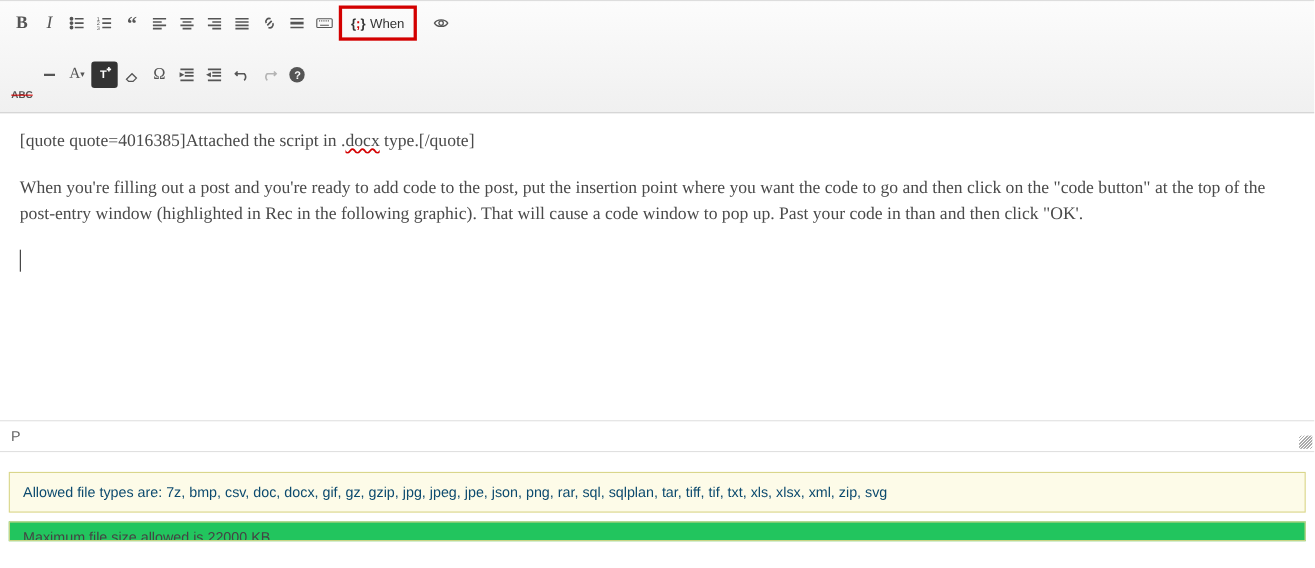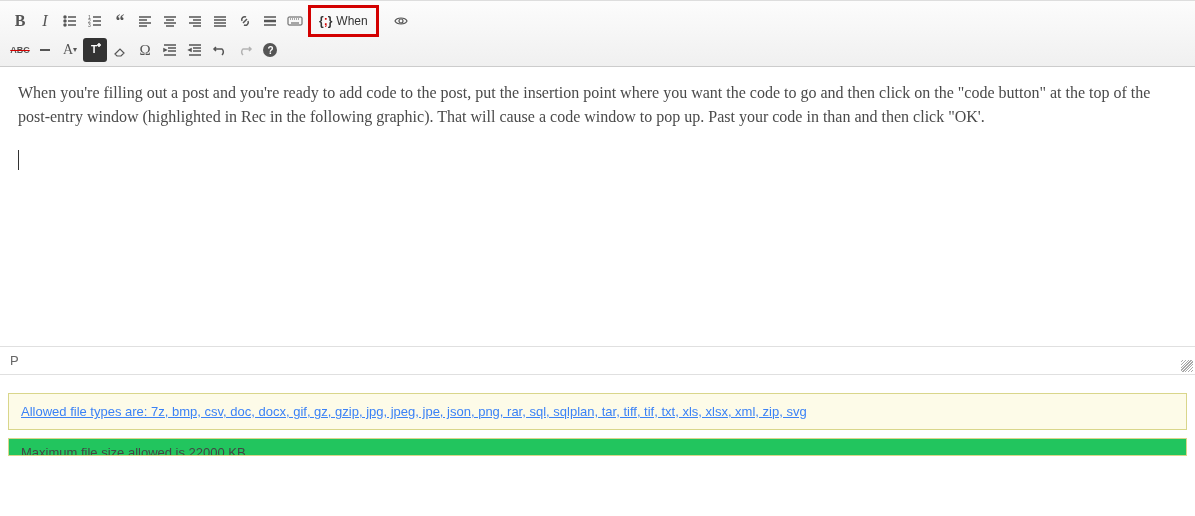--- a/index.html
+++ b/index.html
@@ -10,25 +10,25 @@
 .tbtn svg { width: 16px; height: 16px; }
 .code-btn { display: inline-flex; align-items: center; gap: 4px; height: 24px; padding: 0 6px; cursor: pointer; font-size: 12px; color: #333; }
 .code-highlight { border: 3px solid #d30000; padding: 1px 2px; }
 .sep { width: 8px; }
 .editor-area { padding: 14px 18px; font-family: Georgia, 'Times New Roman', serif; font-size: 16px; color: #4a4a4a; min-height: 280px; border-bottom: 1px solid #e0e0e0; line-height: 1.5; }
 .editor-area p { margin-bottom: 18px; }
 .spellerr { text-decoration: underline wavy #d30000; text-decoration-skip-ink: none; }
 .cursor { display: inline-block; width: 1px; height: 20px; background: #333; vertical-align: middle; }
 .status-bar { padding: 6px 10px; font-size: 13px; color: #666; border-bottom: 1px solid #e0e0e0; position: relative; }
 .resize-grip { position: absolute; right: 2px; bottom: 2px; width: 12px; height: 12px; background: repeating-linear-gradient(135deg, transparent, transparent 1px, #aaa 1px, #aaa 2px); }
-.notice { margin: 18px 8px 8px 8px; background: #fdfbe8; border: 1px solid #d9d68b; padding: 10px 12px; font-size: 13px; color: #3b82f6; text-decoration: underline; }
+.notice { margin: 18px 8px 8px 8px; background: #fdfbe8; border: 1px solid #d9d68b; padding: 10px 12px; font-size: 13px; color: #0c4a6e; }
 .notice2 { margin: 8px 8px; background: #22c55e; border: 1px solid #d9d68b; padding: 6px 12px; font-size: 13px; color: #444; overflow: hidden; height: 18px; }
 .bold-i { font-family: Georgia, serif; font-weight: bold; font-size: 16px; }
 .ital-i { font-family: Georgia, serif; font-style: italic; font-size: 16px; }
-.abc { font-size: 9px; font-weight: bold; text-decoration: line-through; text-decoration-color: #d30000; }
+.abc { font-size: 9px; font-weight: bold; text-decoration: line-through; text-decoration-color: #d30000; margin-top: 36px; }
 .font-a { font-family: Georgia, serif; font-size: 14px; position: relative; }
 .font-a::after { content: '▾'; font-size: 8px; position: relative; top: -1px; }
 </style>
 </head>
 <body>
 
 <div class="toolbar">
   <div class="toolbar-row">
     <span class="tbtn bold-i">B</span>
     <span class="tbtn ital-i">I</span>
@@ -174,20 +174,23 @@
     <span class="tbtn">
         <svg viewBox="0 0 16 16" fill="#555">
           <circle cx="8" cy="8" r="7"></circle>
           <text x="5.5" y="12" font-size="10" fill="#fff" font-weight="bold">?</text>
         </svg>
       </span>
   </div>
 </div>
 
 <div class="editor-area">
+  <p>
+    <span>[quote quote=4016385]Attached the script in .</span><span class="spellerr">docx</span><span> type.[/quote]</span>
+  </p>
   <p>When you're filling out a post and you're ready to add code to the post, put the insertion point where you want the code to go and then click on the "code button" at the top of the post-entry window (highlighted in Rec in the following graphic).  That will cause a code window to pop up.  Past your code in than and then click "OK'.</p>
   <p><span class="cursor"></span></p>
 </div>
 
 <div class="status-bar">
   <span>P</span>
   <span class="resize-grip"></span>
 </div>
 
 <div class="notice">Allowed file types are: 7z, bmp, csv, doc, docx, gif, gz, gzip, jpg, jpeg, jpe, json, png, rar, sql, sqlplan, tar, tiff, tif, txt, xls, xlsx, xml, zip, svg</div>

